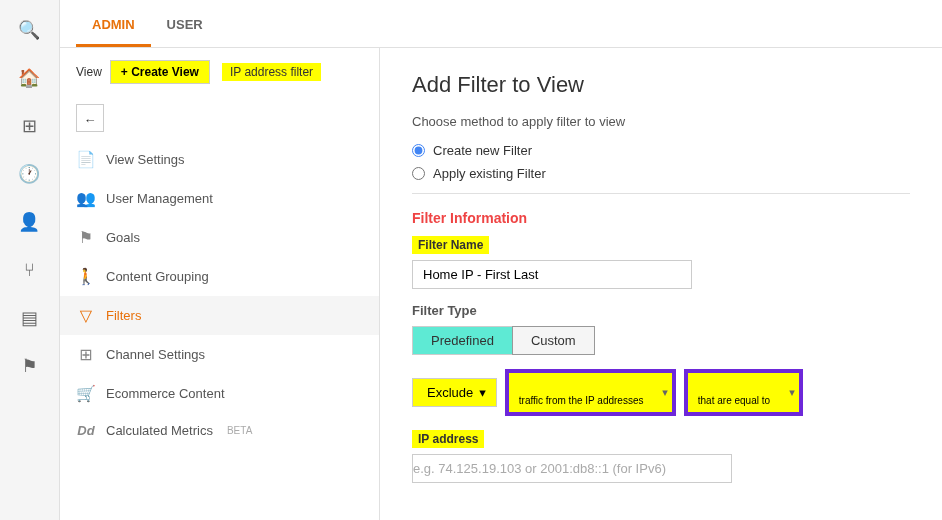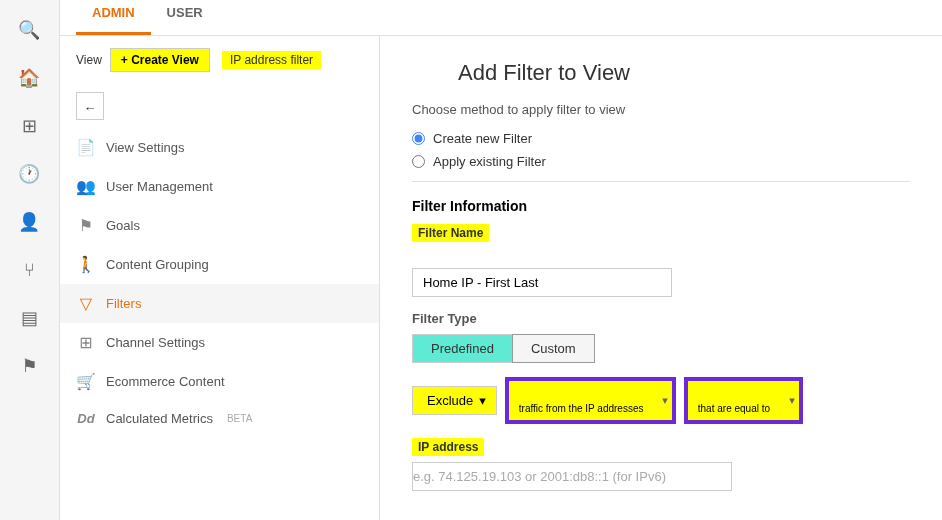--- a/index.html
+++ b/index.html
@@ -33,21 +33,21 @@
       flex: 1;
       display: flex;
       flex-direction: column;
       overflow: hidden;
     }
     .top-tabs {
       display: flex;
       border-bottom: 1px solid #e0e0e0;
       background: #fff;
       padding: 0 16px;
-      height: 36px;
+      height: 48px;
       align-items: flex-end;
     }
     .top-tab {
       padding: 12px 16px;
       cursor: pointer;
       font-size: 13px;
       color: #666;
       border-bottom: 3px solid transparent;
       font-weight: bold;
     }
@@ -128,54 +128,52 @@
       flex: 1;
       padding: 24px 32px;
       overflow-y: auto;
       background: #fff;
     }
     .page-title {
       font-size: 22px;
       font-weight: 400;
       color: #333;
       margin-bottom: 16px;
-      margin-left: 46px;
     }
     .section-desc {
       font-size: 13px;
       color: #555;
       margin-bottom: 14px;
     }
     hr.divider {
       border: none;
       border-top: 1px solid #e0e0e0;
       margin: 12px 0;
     }
     .radio-group { display: flex; flex-direction: column; gap: 8px; margin-bottom: 12px; }
     .radio-row { display: flex; align-items: center; gap: 8px; font-size: 13px; cursor: pointer; }
     .radio-row input[type=radio] { accent-color: #4285f4; }
 
-    .section-title { font-size: 14px; font-weight: bold; color: #000000; margin: 16px 0 10px 0; }
+    .section-title { font-size: 14px; font-weight: bold; color: #ef4444; margin: 16px 0 10px 0; }
 
     .filter-name-label {
       background: #ffff00;
       font-size: 12px;
       font-weight: bold;
       padding: 2px 6px;
       display: inline-block;
       margin-bottom: 6px;
     }
     .filter-name-input {
       border: 1px solid #ccc;
       padding: 6px 10px;
       font-size: 13px;
-      width: 260px;
+      width: 280px;
       display: block;
       margin-bottom: 14px;
-      margin-top: 20px;
     }
 
     .filter-type-label { font-size: 13px; font-weight: bold; color: #555; margin-bottom: 8px; }
     .filter-type-buttons { display: flex; gap: 0; margin-bottom: 14px; }
     .filter-type-btn {
       padding: 6px 18px;
       border: 1px solid #ccc;
       background: #5eead4;
       font-size: 13px;
       cursor: pointer;

